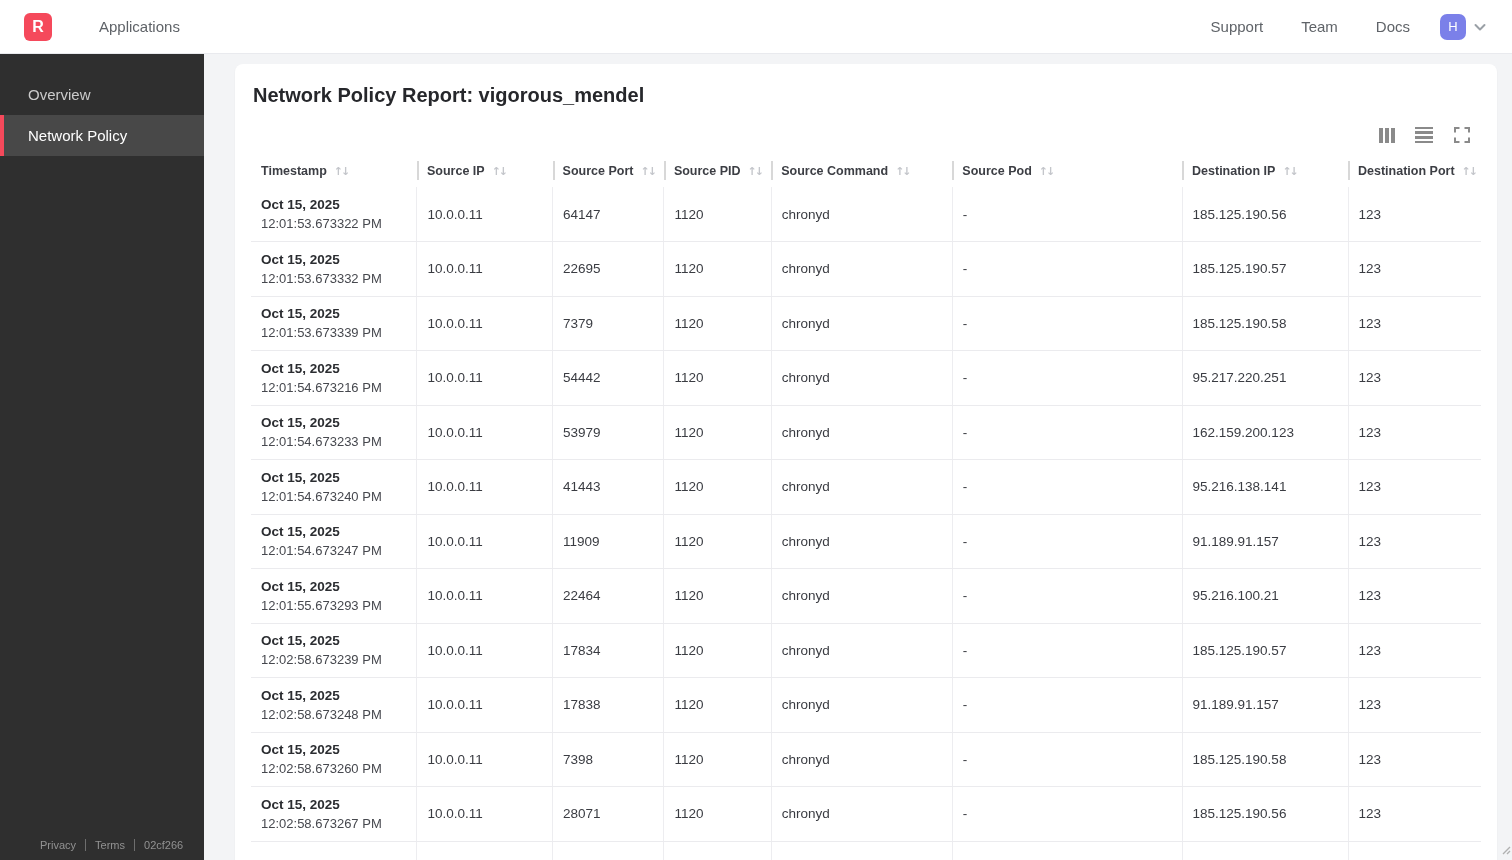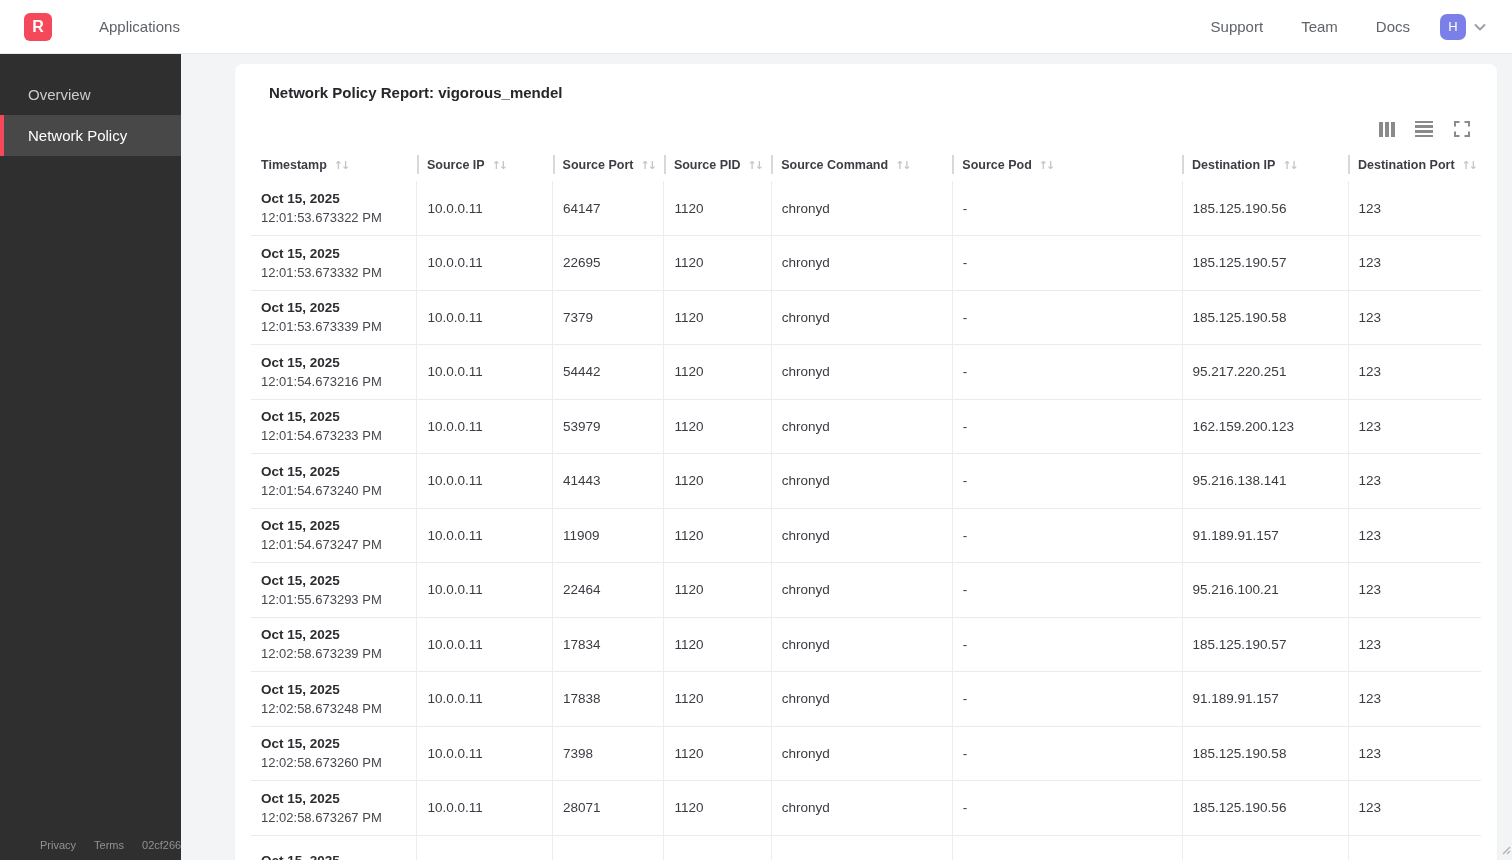--- a/index.html
+++ b/index.html
@@ -19,31 +19,31 @@
   .nav-tabs{display:flex;height:54px;text-align:center;}
   .nav-tab{display:flex;align-items:center;padding:0 9px;margin-right:15px;font-size:15px;color:#5f6368;position:relative;cursor:pointer;white-space:nowrap;}
   .nav-tab.active{color:#202124;font-weight:700;}
   .nav-tab.active::after{content:'';position:absolute;left:0;right:0;bottom:0;height:4px;background:var(--accent-indigo);}
   .nav-right{margin-left:auto;display:flex;align-items:center;}
   .nav-link{font-size:15px;color:#5f6368;margin-left:38px;cursor:pointer;white-space:nowrap;}
   .avatar{width:26px;height:26px;border-radius:7px;background:#7b80e9;color:#fff;font-size:13px;display:flex;align-items:center;justify-content:center;margin-left:30px;cursor:pointer;}
   .chevron{margin-left:6px;display:flex;align-items:center;cursor:pointer;}
 
   
-  .sidebar{position:absolute;top:54px;left:0;bottom:0;width:181px;background:var(--sidebar-bg);display:flex;flex-direction:column;padding-top:20px;}
+  .sidebar{position:absolute;top:54px;left:0;bottom:0;width:204px;background:var(--sidebar-bg);display:flex;flex-direction:column;padding-top:20px;}
   .side-item{height:41px;display:flex;align-items:center;padding-left:28px;font-size:15px;color:#cbcbcb;cursor:pointer;}
   .side-item.active{background:var(--sidebar-active-bg);color:#fff;border-left:4px solid var(--accent-red);padding-left:24px;}
   .side-footer{margin-top:auto;padding:0 0 9px 40px;display:flex;align-items:center;font-size:11px;color:#929292;}
   .side-footer .sep{display:inline-block;width:1px;height:12px;background:#6e6e6e;margin:0 9px;}
   .side-footer span{cursor:default;}
 
   
   .main{position:absolute;top:54px;left:216px;right:0;bottom:0;background:var(--page-bg);}
   .card{position:absolute;top:10px;left:19px;width:1262px;height:920px;background:#fff;border-radius:8px;box-shadow:0 1px 2px rgba(0,0,0,.05);padding:20px 16px 0 16px;overflow:hidden;}
-  .card-title{font-size:15px;font-weight:700;color:#26272b;margin-left:18px;}
+  .card-title{font-size:20px;font-weight:700;color:#26272b;margin-left:2px;}
   .toolbar{display:flex;justify-content:flex-end;align-items:center;gap:20px;margin:18px 10px 14px 0;height:20px;}
   .tool-btn{display:flex;align-items:center;justify-content:center;cursor:pointer;}
   .icon-columns{display:flex;gap:2px;}
   .icon-columns i{display:block;width:4px;height:15px;background:#8a8a8a;}
   .icon-list{display:flex;flex-direction:column;gap:2px;}
   .icon-list i{display:block;width:18px;height:2.6px;background:#8a8a8a;}
 
   
   .table-wrap{overflow:hidden;}
   table.data-table{border-collapse:collapse;table-layout:fixed;width:1259px;}

